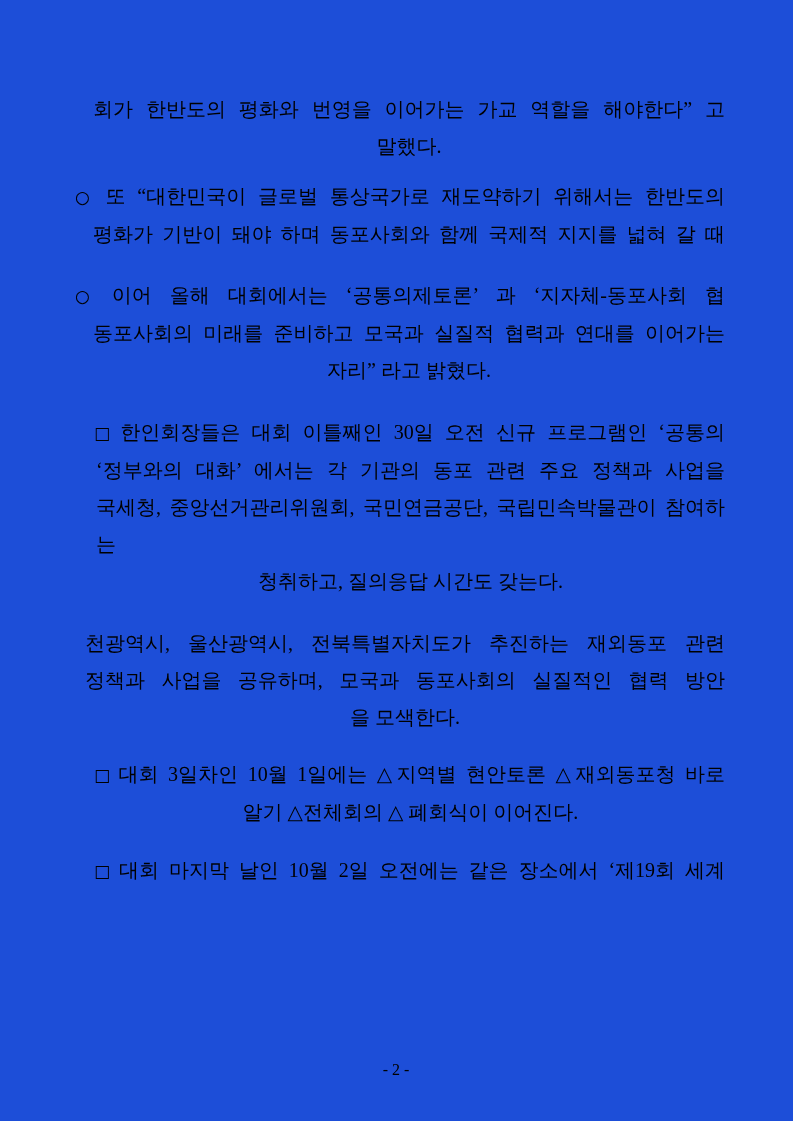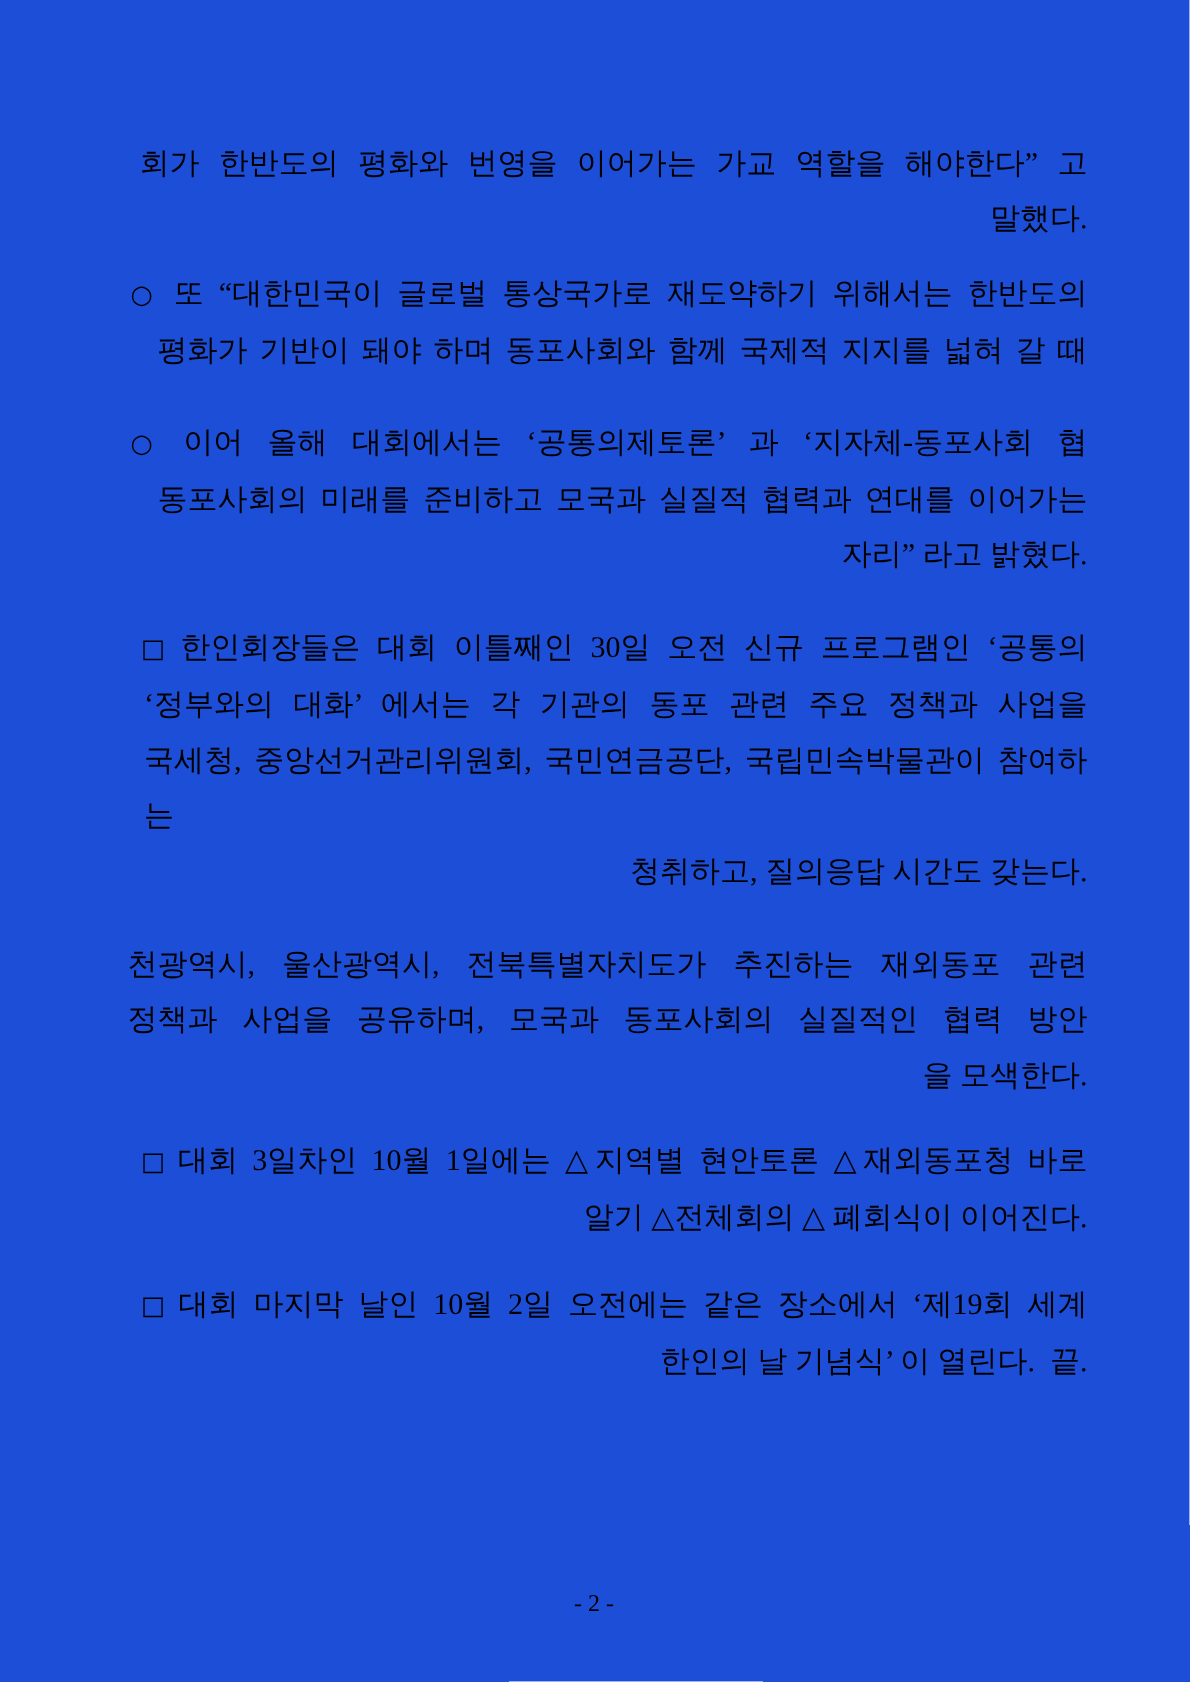--- a/index.html
+++ b/index.html
@@ -20,29 +20,29 @@
     position: absolute;
     left: 67px;
     top: 91px;
     width: 658px;
     font-size: 20px;
   }
   .para { margin: 0; }
   .line {
     line-height: 37px;
     min-height: 37px;
-    text-align: right;
+    text-align: center;
   }
   .line.just {
     text-align: justify;
     text-align-last: justify;
   }
   
   .para.cont    { padding-left: 26px; }
-  .para.circle1 { margin-left: 20px;  padding-left: 18px; }
+  .para.circle1 { margin-left: 8px;  padding-left: 18px; }
   .para.circle1 .line.first { text-indent: -18px; }
   .para.circle2 { margin-left: 13px; padding-left: 5px; }
   .para.circle2 .line.first { text-indent: -5px; }
   .para.box     { padding-left: 2px; margin-left: 27px; }
   .para.box .line.first { text-indent: -2px; }
   
   .para:nth-of-type(1) { margin-bottom: 13px; }
   .para:nth-of-type(2) { margin-bottom: 24px; }
   .para:nth-of-type(3) { margin-bottom: 25px; }
   .para:nth-of-type(4) { margin-bottom: 25px; }
@@ -93,19 +93,18 @@
         <div class="line just">천광역시, 울산광역시, 전북특별자치도가 추진하는 재외동포 관련</div>
         <div class="line just">정책과 사업을 공유하며, 모국과 동포사회의 실질적인 협력 방안</div>
         <div class="line">을 모색한다.</div>
       </div>
       <div class="para box">
         <div class="line first just"><span class="marker">□</span>대회 3일차인 10월 1일에는 △지역별 현안토론 △재외동포청 바로</div>
         <div class="line">알기 △전체회의 △ 폐회식이 이어진다.</div>
       </div>
       <div class="para box">
         <div class="line first just"><span class="marker">□</span>대회 마지막 날인 10월 2일 오전에는 같은 장소에서 ‘제19회 세계</div>
-        <div class="line">한인의 날 기념식’ 이 열린다.&nbsp; 끝.</div>
       </div>
     </main>
   <footer class="footer">
     <span>- 2 -</span>
   </footer>
 </div>
 
 </body></html>

